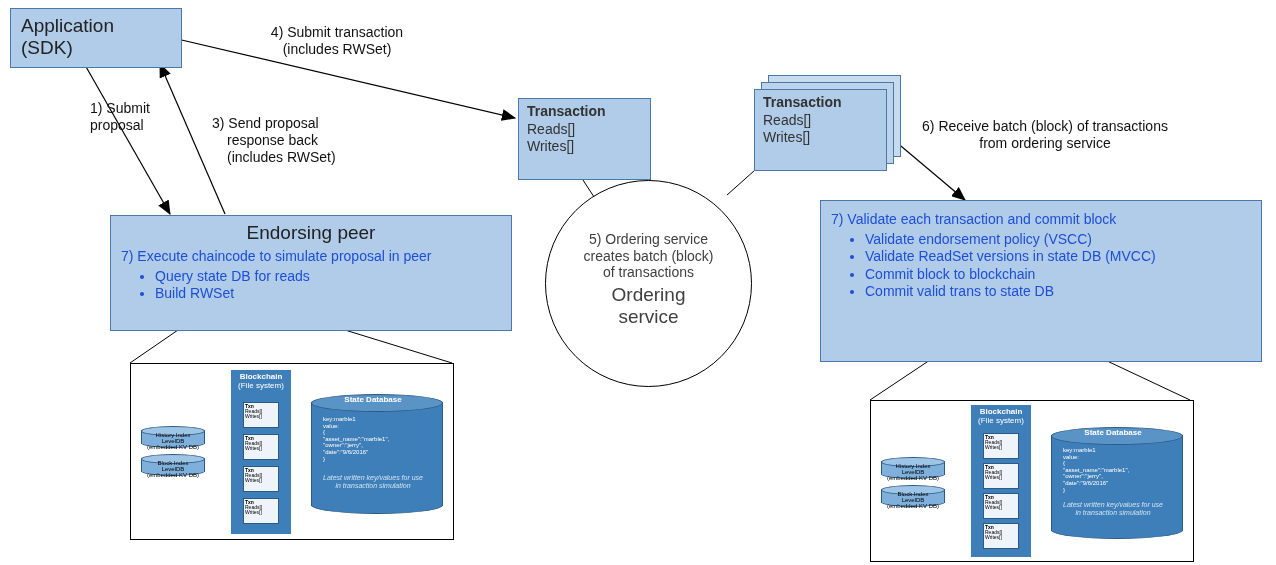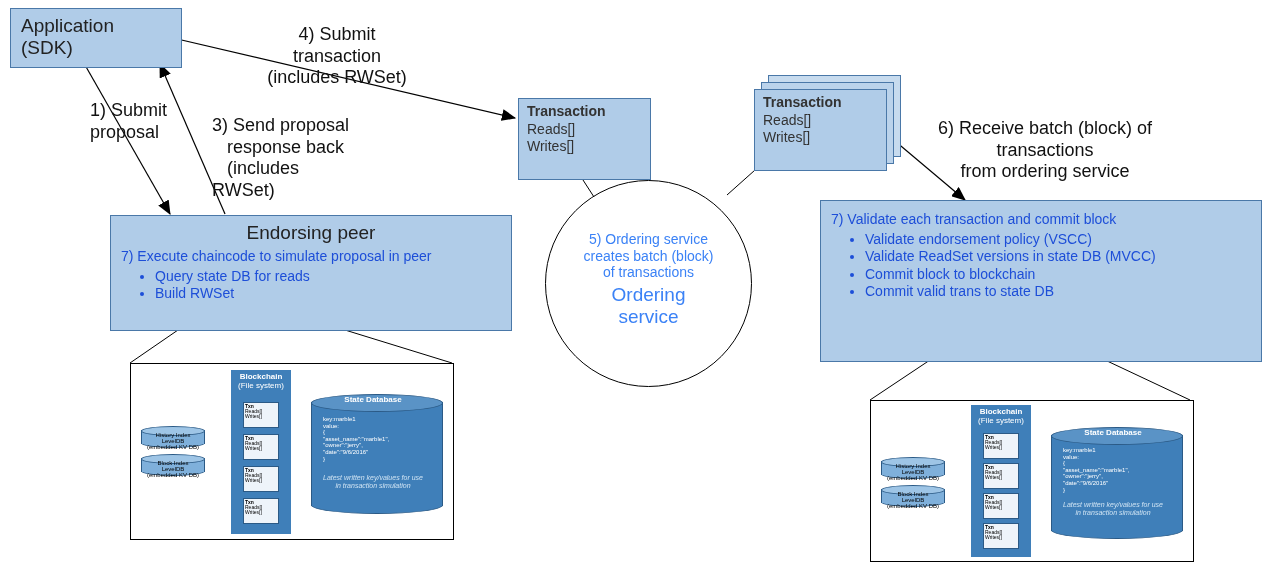--- a/index.html
+++ b/index.html
@@ -5,22 +5,22 @@
   html,body{margin:0;padding:0;font-family:Helvetica,Arial,sans-serif;color:#222;background:#fff}
   .canvas{position:relative;width:1276px;height:565px}
   .box{position:absolute;background:#b0cce8;border:1px solid #4a78a8;padding:6px 10px}
   .title{font-weight:400;font-size:19px;text-align:center}
   .small{font-size:14px;color:#1d4ed8;line-height:1.25}
   ul.small{margin:2px 0 0 0;padding-left:34px}
   ul.small li{margin:0}
   .txn{position:absolute;background:#b0cce8;border:1px solid #4a78a8;width:115px;height:72px;padding:4px 8px;font-size:14px;line-height:1.25;color:#333}
   .txn .hdr{font-weight:bold}
   .txn.stack{position:absolute}
-  .circle{position:absolute;border:1px solid #000;border-radius:50%;width:205px;height:205px;display:flex;flex-direction:column;justify-content:center;align-items:center;text-align:center;font-size:19px;color:#3b82f6}
-  .annot{position:absolute;font-size:18px;color:#111;text-align:center;line-height:1.2}
+  .circle{position:absolute;border:1px solid #000;border-radius:50%;width:205px;height:205px;display:flex;flex-direction:column;justify-content:center;align-items:center;text-align:center;font-size:19px;color:#404040}
+  .annot{position:absolute;font-size:14px;color:#111;text-align:center;line-height:1.2}
   .frame{position:absolute;border:1px solid #000}
   .inner{position:absolute;background:#3f7fb9;color:#fff;font-size:8px;text-align:center;padding:2px}
   .cyl{position:absolute}
   .cyl .body{position:absolute;left:0;right:0;top:8px;bottom:8px;background:#3f7fb9;border-left:1px solid #2b5a86;border-right:1px solid #2b5a86}
   .cyl .top,.cyl .bot{position:absolute;left:0;right:0;height:16px;border-radius:50%/50%;background:#5a93c6;border:1px solid #2b5a86}
   .cyl .top{top:0}
   .cyl .bot{bottom:0;background:#3f7fb9}
   .cyl .lbl{position:absolute;left:0;right:8px;top:14px;color:#fff;font-size:8px;text-align:center;padding:0 4px;line-height:1.1}
   .smallcyl{position:absolute}
   .smallcyl .t,.smallcyl .b{position:absolute;left:0;right:0;height:8px;border-radius:50%/50%;background:#9ec5e6;border:1px solid #2b5a86}

